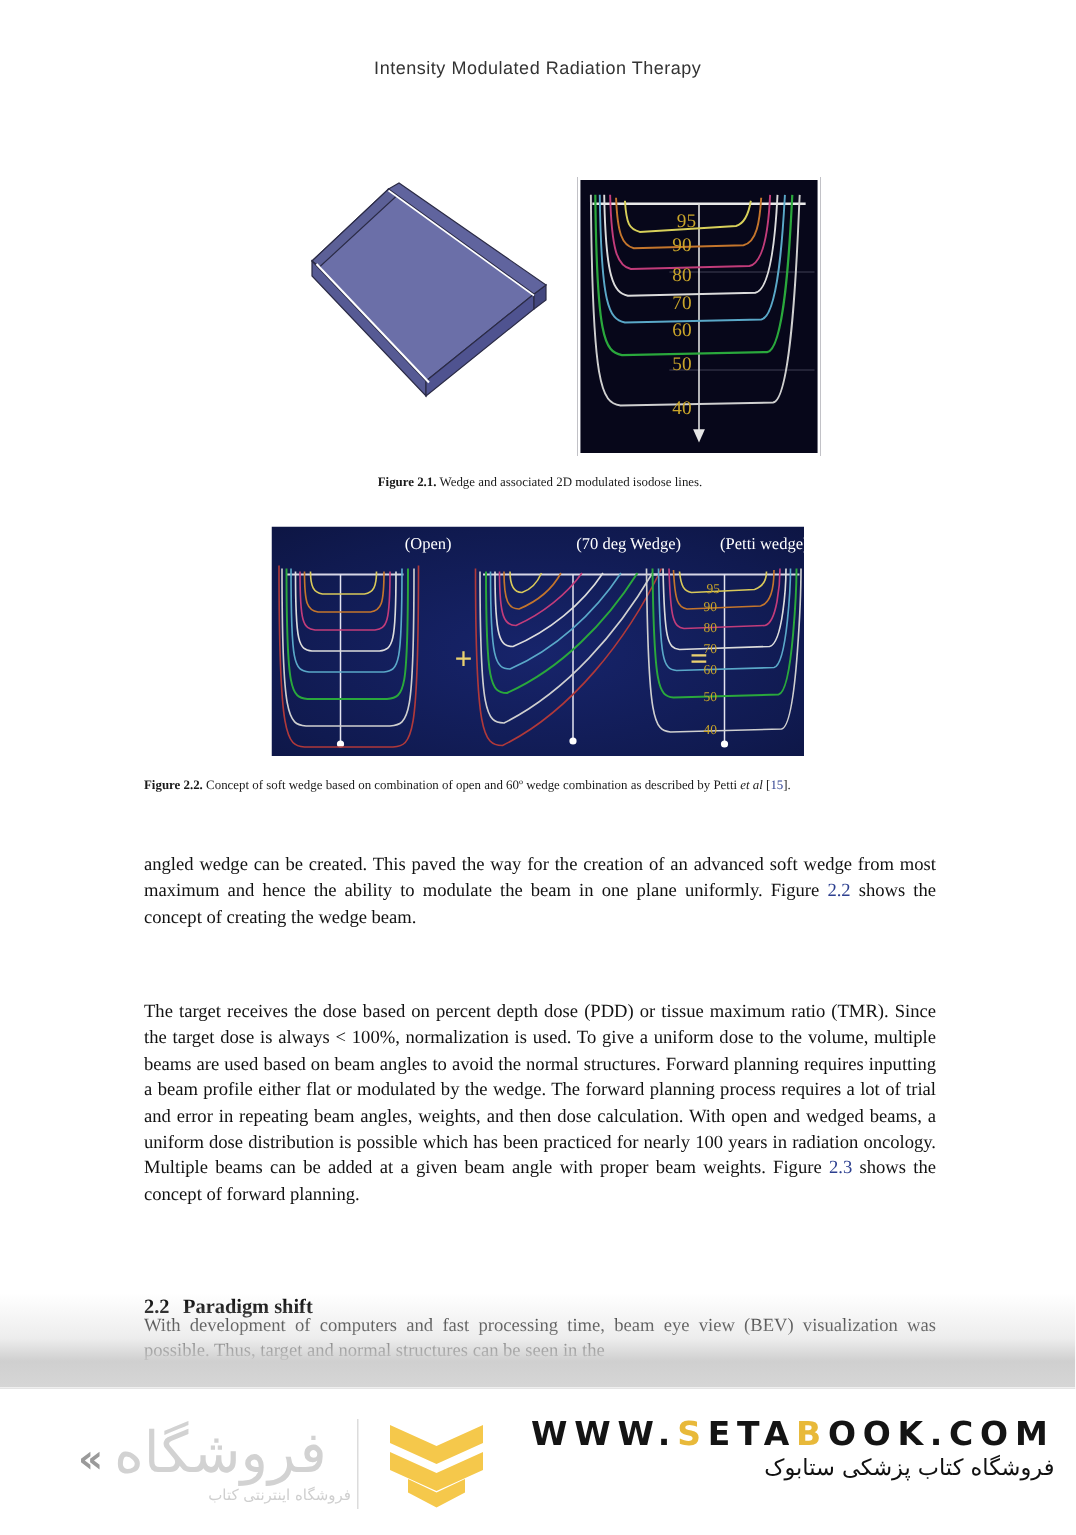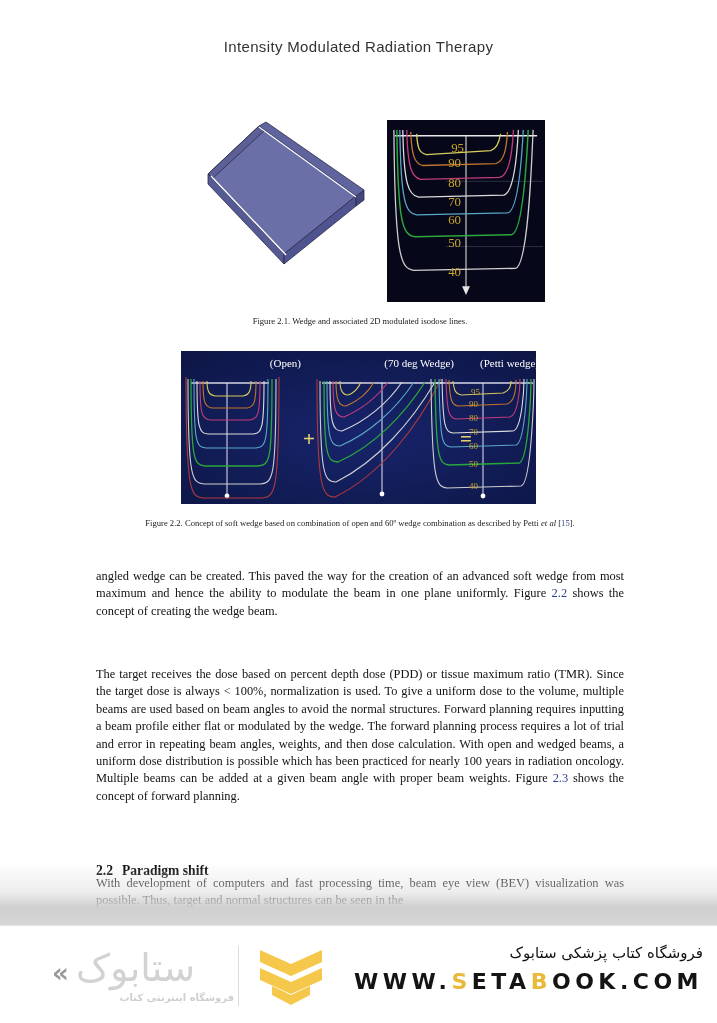--- a/index.html
+++ b/index.html
@@ -27,21 +27,21 @@
   }
 
   
   #running-head {
     position: absolute;
     top: 38px;
     left: 0;
     width: 717px;
     text-align: center;
     font-family: "Liberation Sans", sans-serif;
-    font-size: 15px;
+    font-size: 12px;
     letter-spacing: 0.35px;
     color: #333333;
   }
 
   
   #figure-2-1 {
     position: absolute;
     top: 112px;
     left: 96px;
     width: 528px;
@@ -71,21 +71,21 @@
   }
 
   
   .caption {
     position: absolute;
     font-family: "Liberation Serif", serif;
     font-size: 8.6px;
     line-height: 12.2px;
     color: #1a1a1a;
   }
-  .caption b { font-weight: normal; }
+  .caption b { font-weight: bold; }
   .caption i { font-style: italic; }
   .ref-link { color: #2c3f8f; }
 
   #caption-2-1 {
     top: 315px;
     left: 96px;
     width: 528px;
     text-align: center;
   }
 
@@ -122,21 +122,21 @@
     font-family: "Liberation Serif", serif;
     font-size: 21px;
     font-weight: bold;
     top: 76px;
   }
 
   #caption-2-2 {
     top: 517px;
     left: 96px;
     width: 528px;
-    text-align: center;
+    text-align: left;
   }
 
   
   .body-par {
     position: absolute;
     left: 96px;
     width: 528px;
     font-family: "Liberation Serif", serif;
     font-size: 12.4px;
     line-height: 17.4px;
@@ -216,21 +216,20 @@
     position: absolute;
     left: 32px;
     top: 52px;
     width: 150px;
     text-align: right;
     direction: rtl;
     font-family: "DejaVu Sans", sans-serif;
     font-size: 10px;
     color: #cfcfcf;
     white-space: nowrap;
-    font-weight: bold;
   }
   #brand-divider {
     position: absolute;
     left: 186px;
     top: 6px;
     width: 1px;
     height: 60px;
     background: #dcdcdc;
   }
   #brand-mark {
@@ -410,27 +409,27 @@
 
   <div class="body-par" id="par-2-2"><span>With development of computers and fast processing time, beam eye view (BEV) visualization was possible. Thus, target and normal structures can be seen in the</span></div>
 
   <div id="sheet-fade"></div>
 </div>
 
 <div id="footer-banner">
 
   <div id="footer-left">
     <div id="brand-chevrons">«</div>
-    <div id="brand-wordmark">ستابوک</div>
+    <div id="brand-wordmark">فروشگاه</div>
     <div id="brand-sub">فروشگاه اینترنتی کتاب</div>
     <div id="brand-divider"></div>
     <svg id="brand-mark" viewBox="0 0 66 60">
       <polygon points="2,2 33,16 64,2 64,14 33,28 2,14" fill="#f5c84b"></polygon>
       <polygon points="2,20 33,34 64,20 64,32 33,46 2,32" fill="#f5c84b"></polygon>
       <polygon points="14,38 33,47 52,38 52,47 33,57 14,47" fill="#f5c84b"></polygon>
     </svg>
   </div>
 
   <div id="footer-right">
+    <div id="footer-url"><span>WWW.</span><span class="gold">S</span><span>ETA</span><span class="gold">B</span><span>OOK.COM</span></div>
     <div id="footer-persian">فروشگاه کتاب پزشکی ستابوک</div>
-    <div id="footer-url"><span>WWW.</span><span class="gold">S</span><span>ETA</span><span class="gold">B</span><span>OOK.COM</span></div>
   </div>
 </div>
 
 </body></html>

